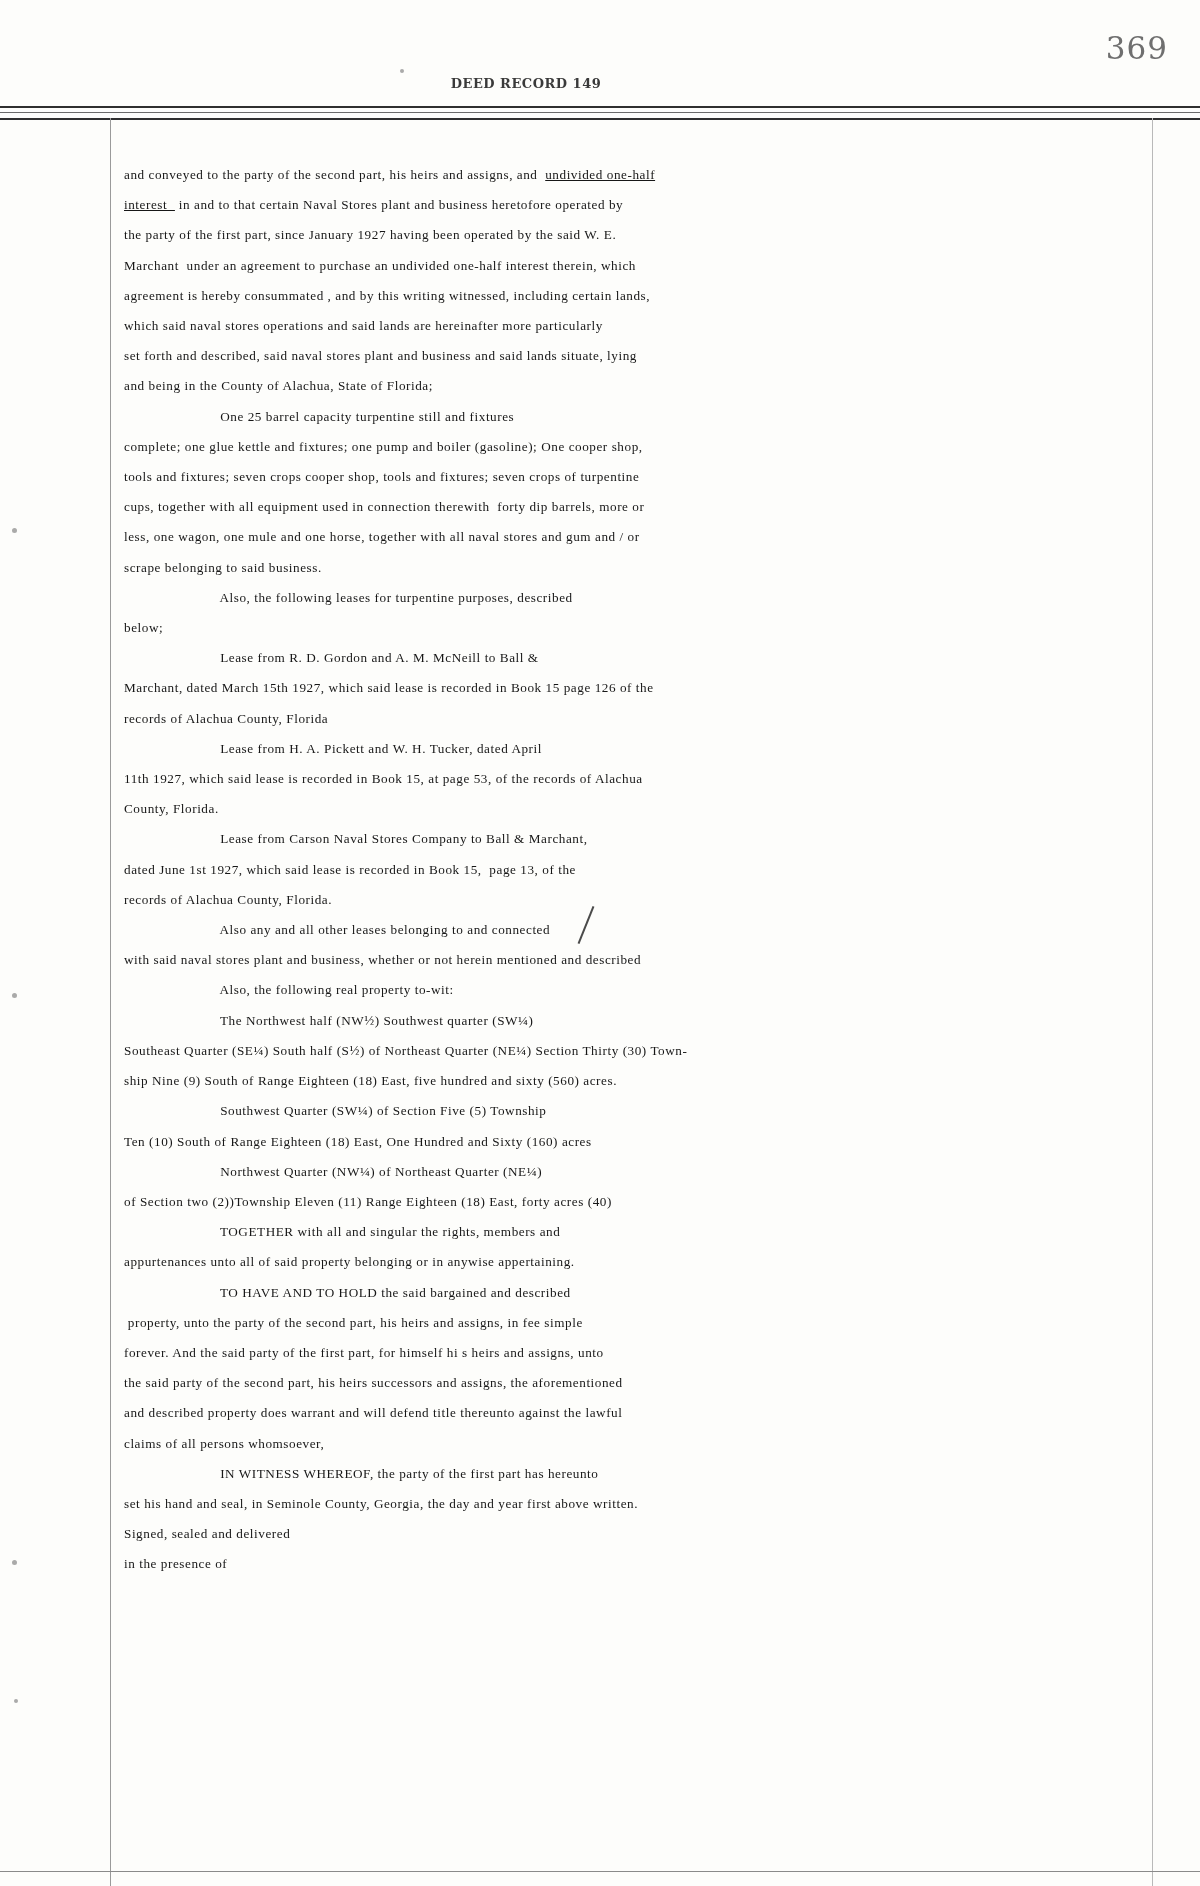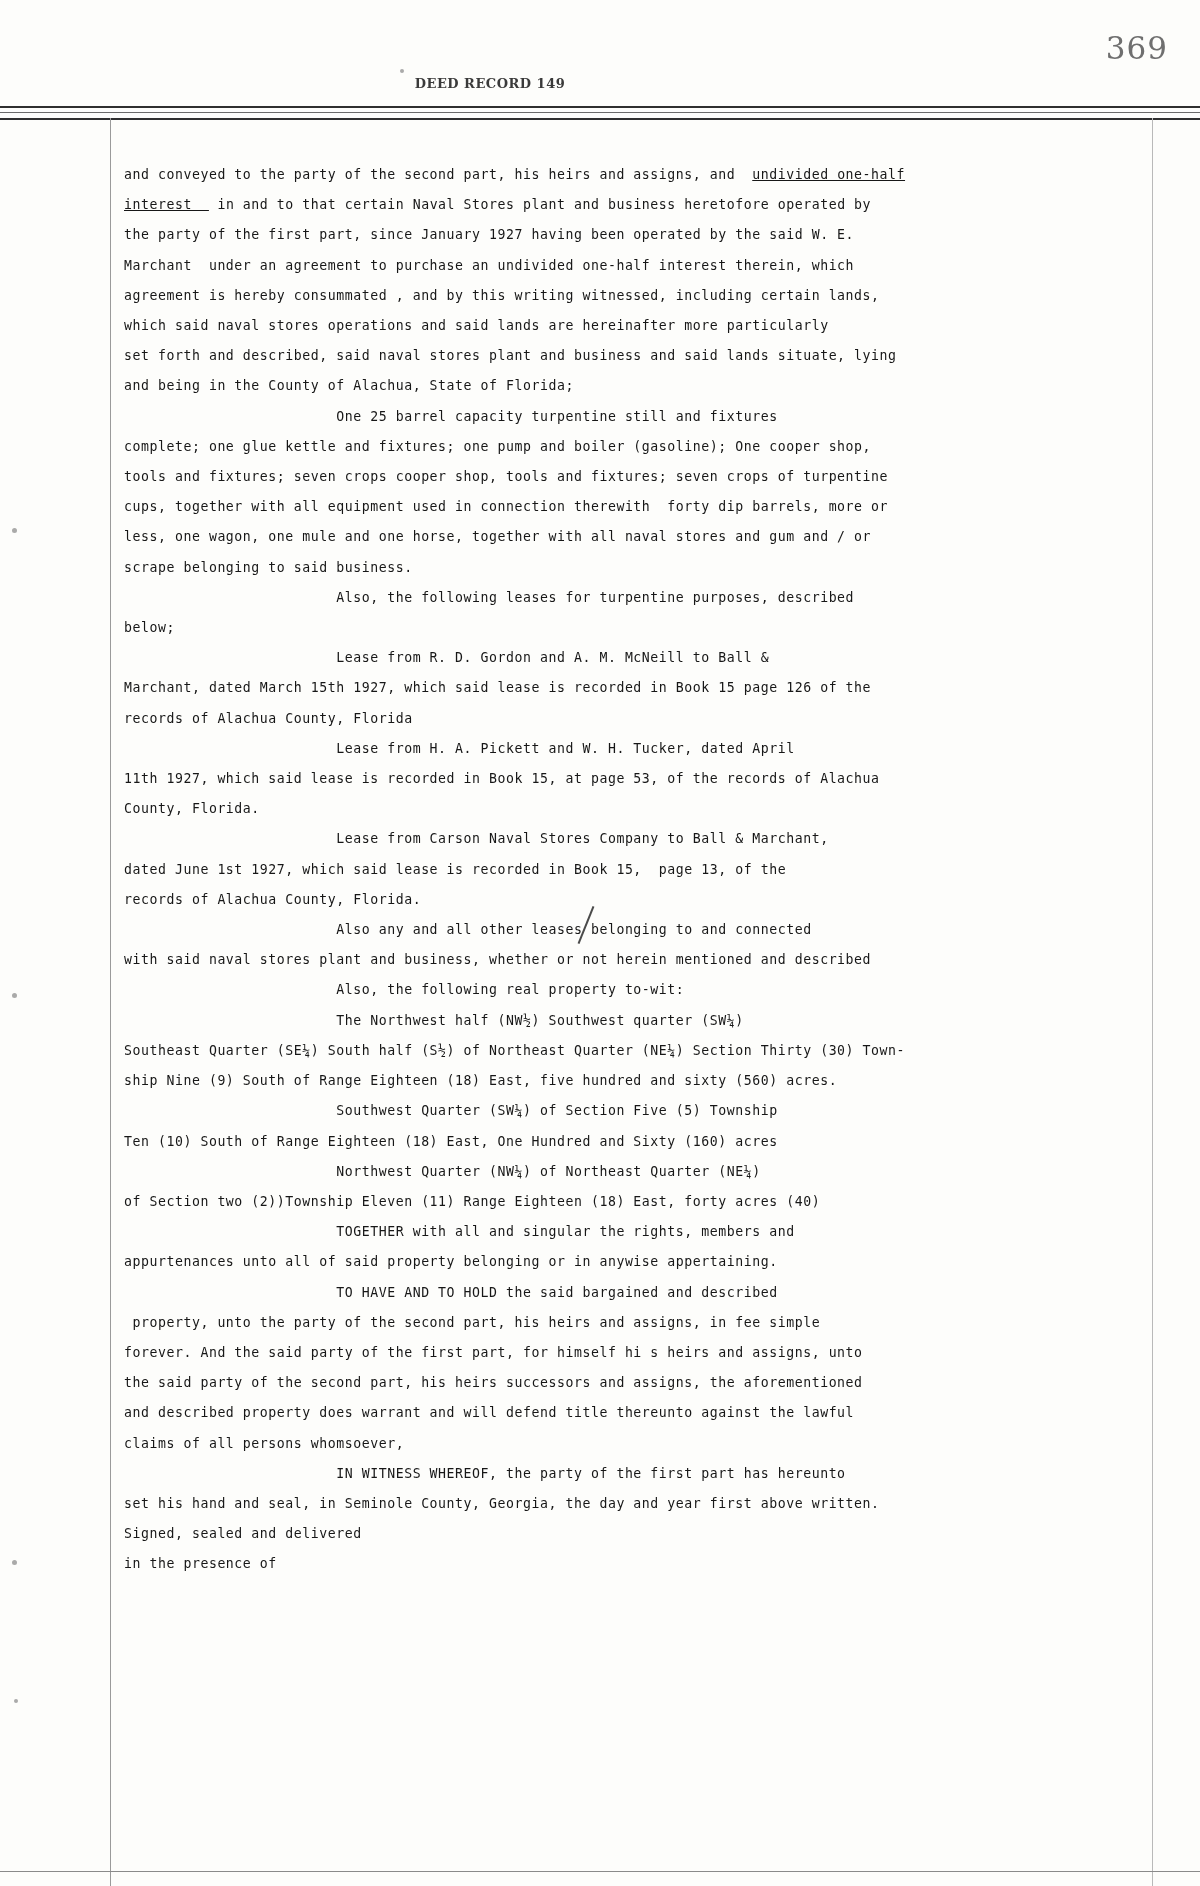--- a/index.html
+++ b/index.html
@@ -35,20 +35,21 @@
     position: absolute;
     top: 76px;
     left: 0;
     width: 980px;
     text-align: center;
     font-family: "DejaVu Serif", serif;
     font-size: 13px;
     letter-spacing: 0.5px;
     color: #3a3a3a;
     font-weight: bold;
+    padding-left: 36px;
   }
   
   .rule-top {
     position: absolute;
     left: 0;
     width: 1200px;
     height: 0;
     border-top: 2px solid #2f2f2f;
   }
   .rule-top.r1 { top: 106px; }
@@ -82,20 +83,21 @@
   .body-text {
     position: absolute;
     top: 160px;
     left: 124px;
     width: 820px;
     font-size: 13.2px;
     line-height: 30.2px;
     letter-spacing: 0.55px;
     color: #171717;
     white-space: pre-wrap;
+    font-family: Liberation Serif, serif;
   }
   .line {
     display: block;
     white-space: pre;
     min-height: 30.2px;
   }
   .u {
     text-decoration: underline;
   }
   

